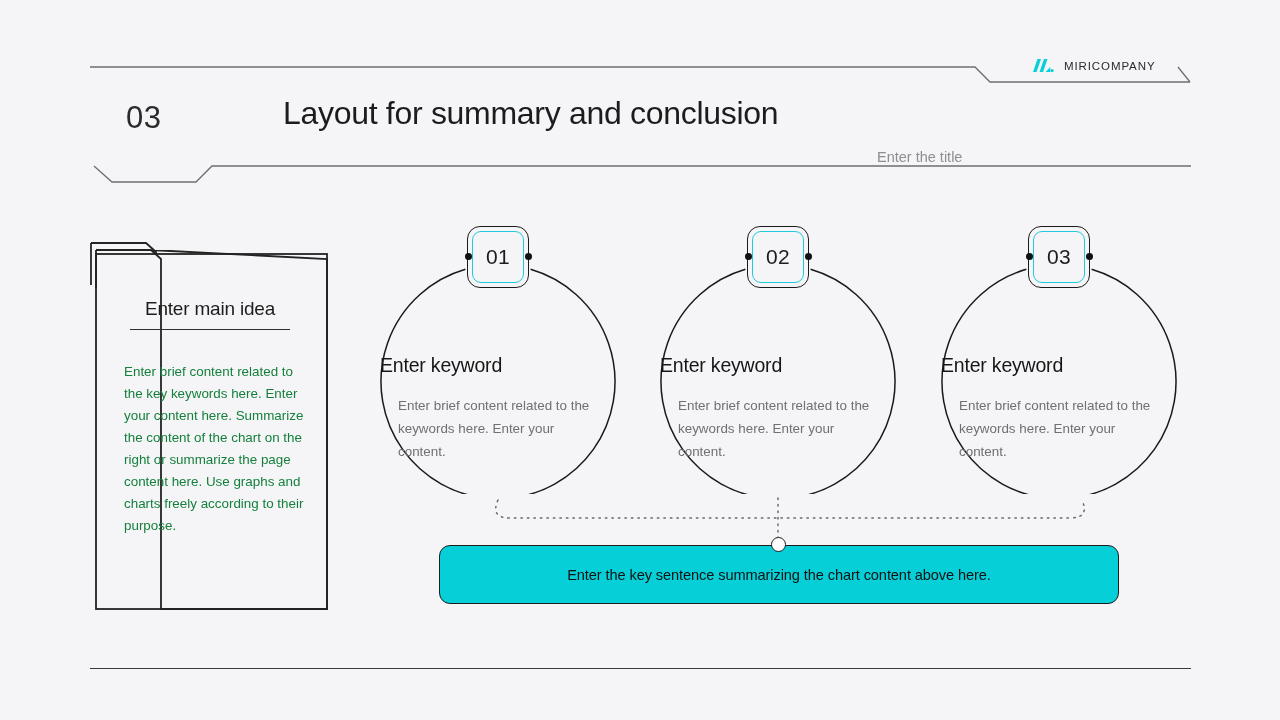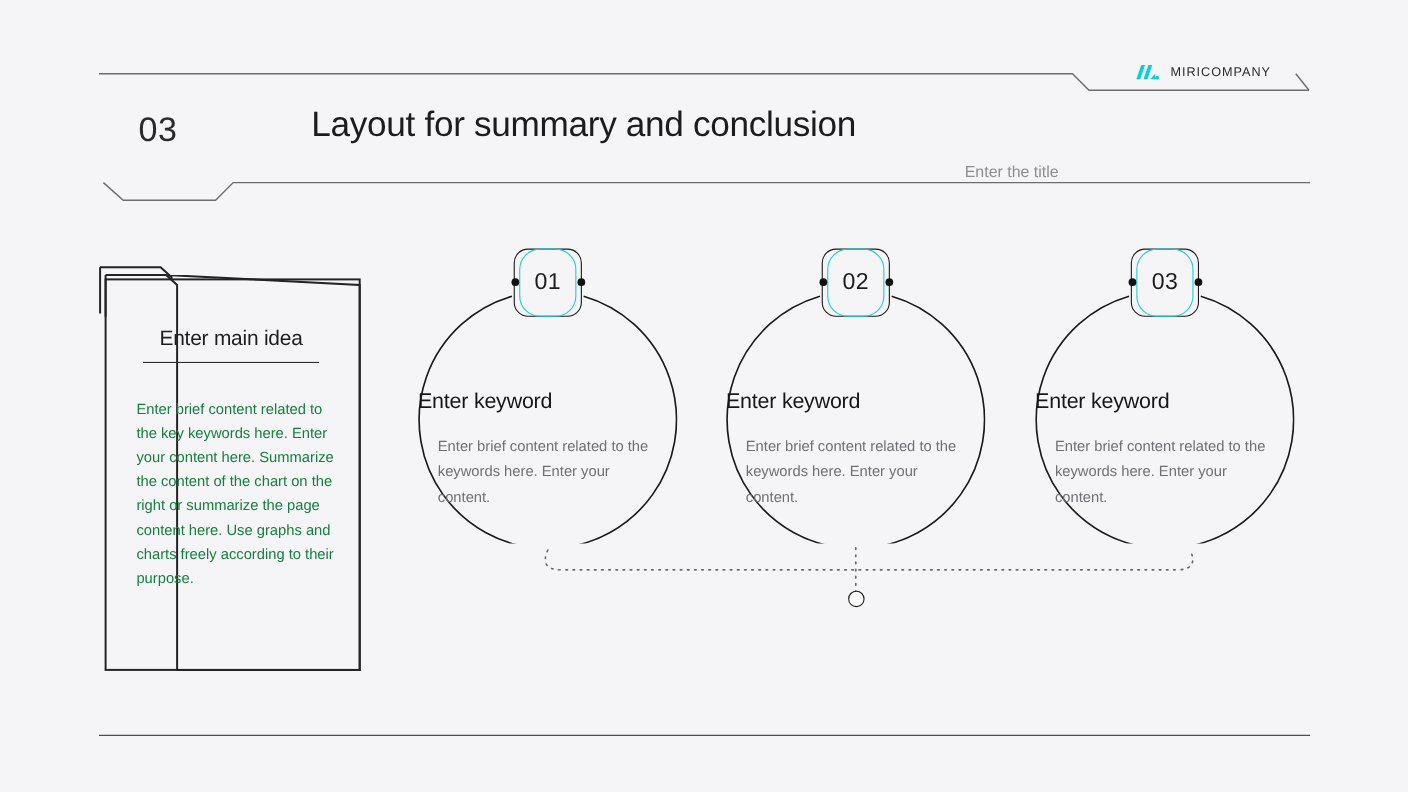--- a/index.html
+++ b/index.html
@@ -70,23 +70,23 @@
     position: absolute; left: 50%; top: -32px;
     transform: translateX(-50%);
     width: 62px; height: 62px;
     border: 1.6px solid #1a1a1a;
     border-radius: 13px;
     background: #f5f5f7;
     box-sizing: border-box;
     display: flex; align-items: center; justify-content: center;
   }
   .badge-inner {
-    width: 52px; height: 62px;
+    width: 52px; height: 52px;
     border: 1.7px solid #21cbdd;
-    border-radius: 19px;
+    border-radius: 9px;
     display: flex; align-items: center; justify-content: center;
     box-sizing: border-box;
   }
   .badge-num {
     font-size: 21px; color: #1c1c1c; font-weight: 400; letter-spacing: 0.3px;
   }
   .dot {
     position: absolute; width: 7px; height: 7px;
     border-radius: 50%; background: #111;
     top: 26px;
@@ -216,17 +216,20 @@
       <span class="dot dot-l"></span>
       <span class="dot dot-r"></span>
     </div>
   </div>
 
   <svg class="conn-svg" viewBox="0 0 740 70">
     <path d="M78 10 Q70 28 90 28 L650 28 Q670 28 662 10" fill="none" stroke="#6a6a6a" stroke-width="1.5" stroke-dasharray="1.5 5" stroke-linecap="round"></path>
     <path d="M358 8 L358 56" fill="none" stroke="#6a6a6a" stroke-width="1.5" stroke-dasharray="1.5 5" stroke-linecap="round"></path>
   </svg>
 
+  <div class="cta">
+    <span class="cta-text">Enter the key sentence summarizing the chart content above here.</span>
+  </div>
   <div class="cta-knob"></div>
 
   <div class="footer-rule"></div>
 
 </div>
 
 </body></html>

